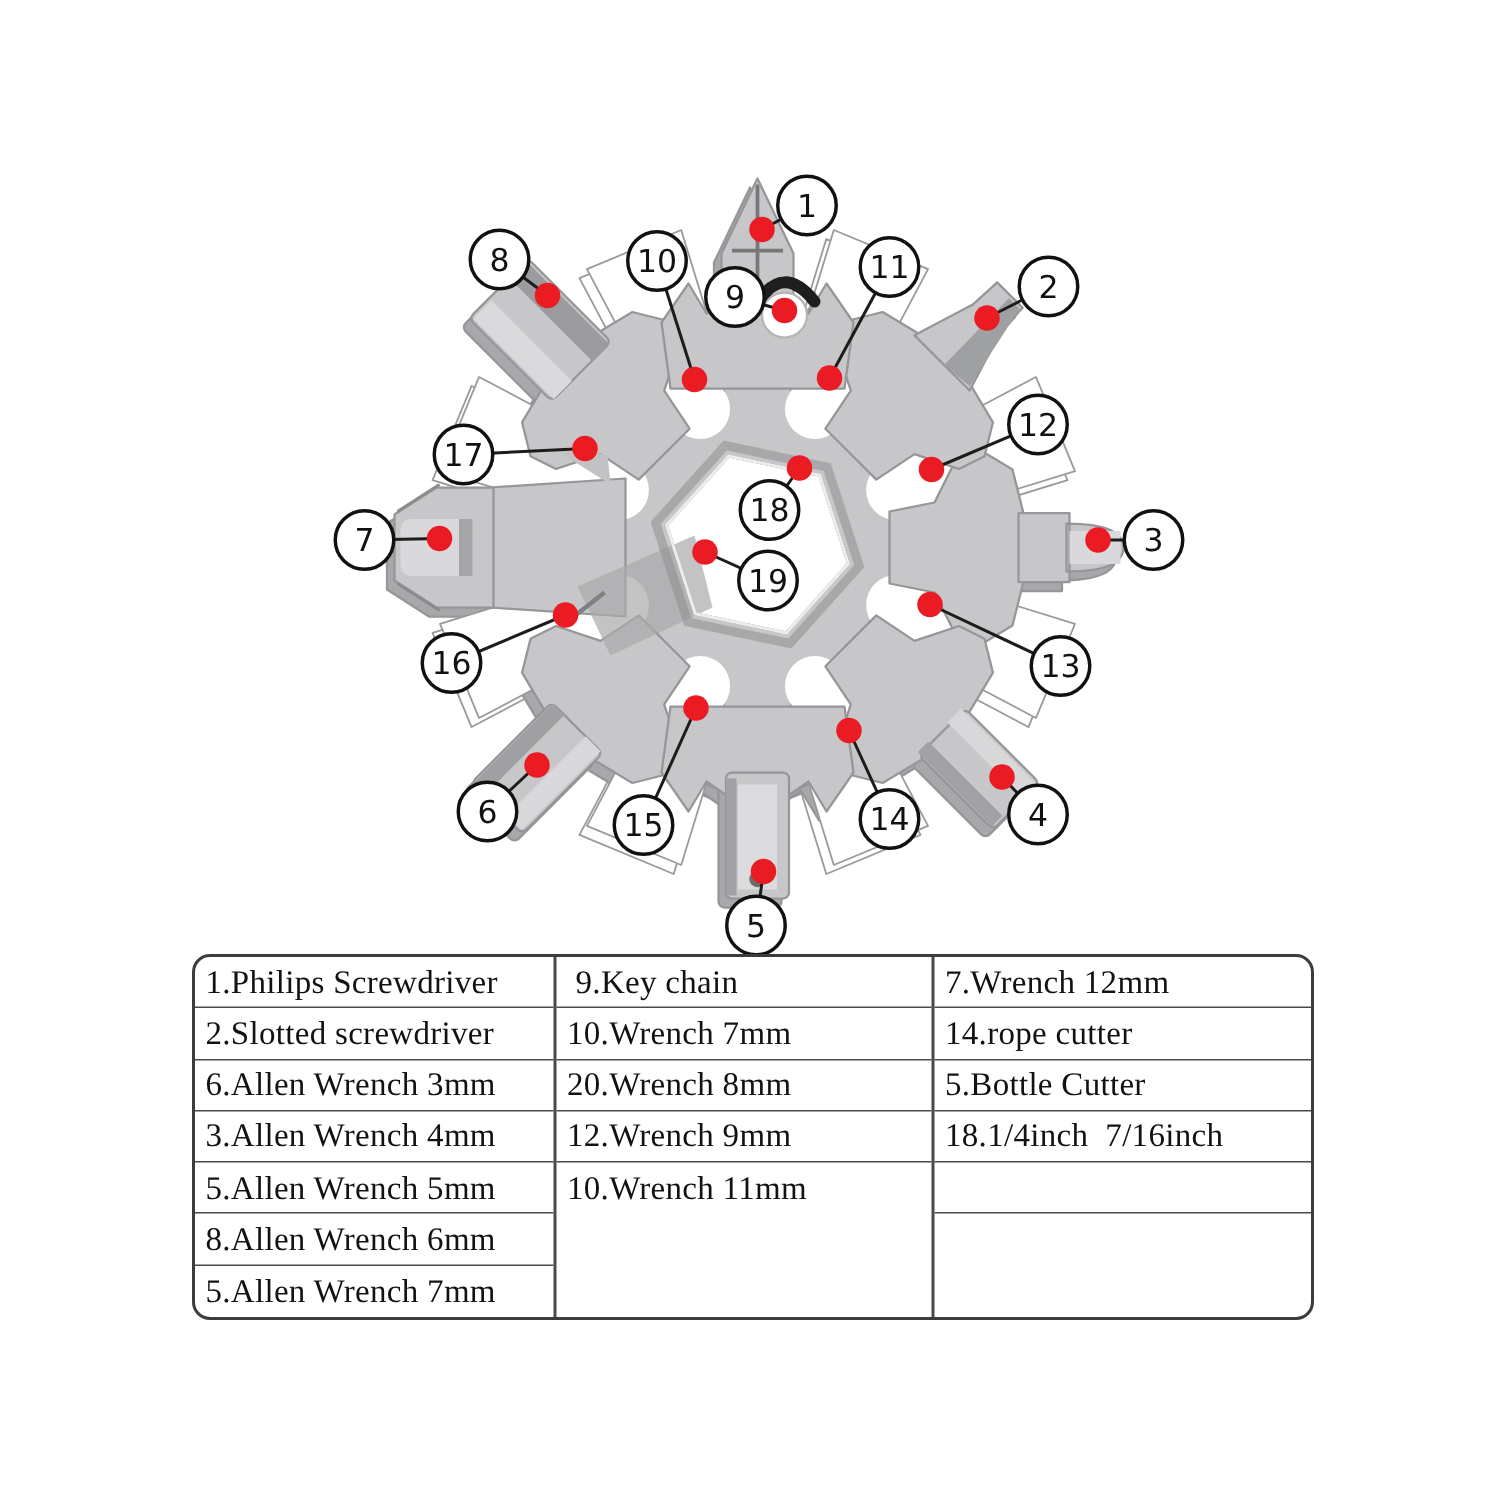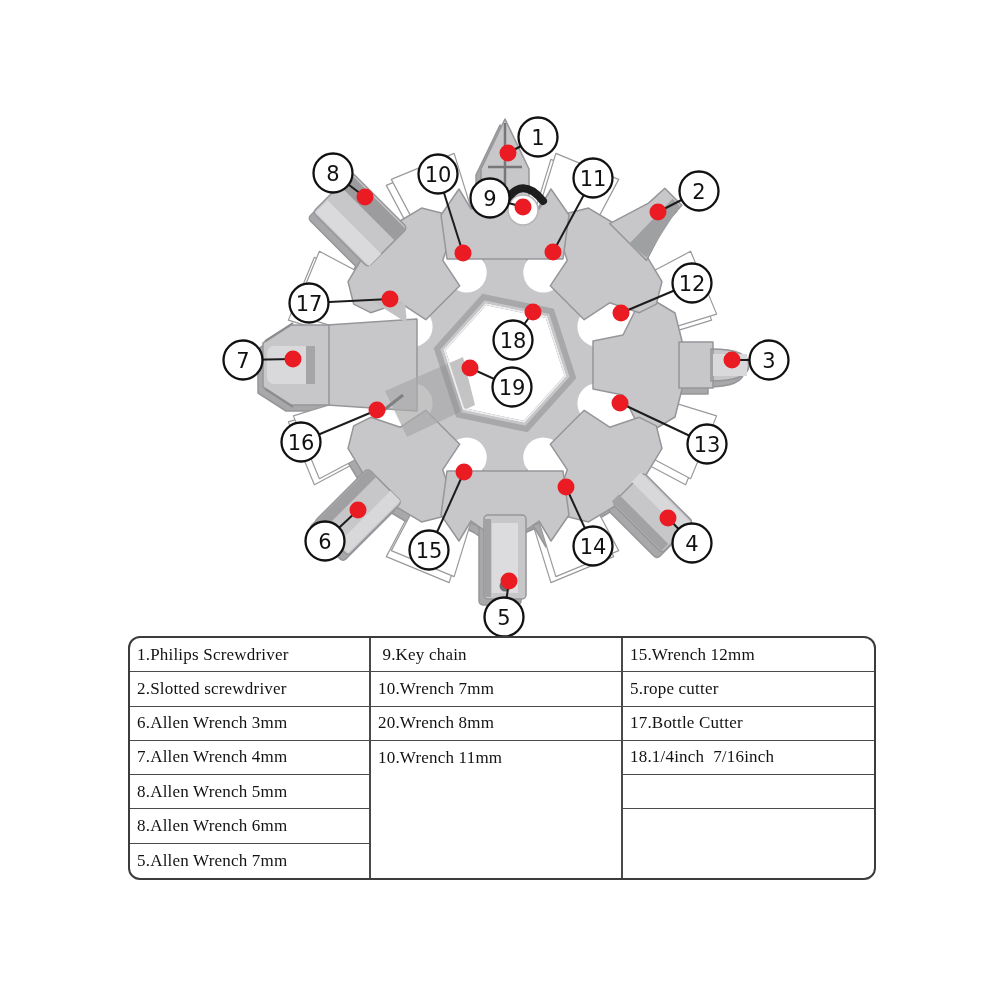--- a/index.html
+++ b/index.html
@@ -7,21 +7,21 @@
           font-family:"Liberation Sans",sans-serif;}
   .diagram-svg{position:absolute;left:0;top:0;}
   .callout-num{font:400 21px "DejaVu Sans",sans-serif;fill:#111;}
   
   .legend{position:absolute;left:128px;top:636px;width:744px;height:240px;
           border:2.4px solid #3c3c3c;border-radius:12px;overflow:hidden;background:#fff;
           display:grid;grid-template-columns:241px 252px 1fr;}
   .legend-col{display:grid;grid-template-rows:repeat(7,1fr);border-right:2px solid #4a4a4a;}
   .legend-col:last-child{border-right:none;}
   .legend-cell{border-bottom:1.6px solid #4a4a4a;display:flex;align-items:center;
-               padding-left:7px;font-family:"Liberation Serif",serif;font-size:17px;
+               padding-left:7px;font-family:"Liberation Serif",serif;font-size:22px;
                color:#121212;white-space:pre;letter-spacing:.2px;}
   .legend-cell:last-child{border-bottom:none;}
 </style>
 </head>
 <body>
 
 <div class="canvas">
 
   <svg class="diagram-svg" width="1000" height="1000" viewBox="0 0 1000 1000">
     <defs>
@@ -240,33 +240,34 @@
           <text x="512" y="387" text-anchor="middle" dy="0.36em" class="callout-num">19</text>
         </g>
       </g>
   </svg>
 
   <div class="legend" id="legend">
       <div class="legend-col">
         <div class="legend-cell">1.Philips Screwdriver</div>
         <div class="legend-cell">2.Slotted screwdriver</div>
         <div class="legend-cell">6.Allen Wrench 3mm</div>
-        <div class="legend-cell">7.Allen Wrench 4mm</div>
-        <div class="legend-cell">8.Allen Wrench 5mm</div>
+        <div class="legend-cell">3.Allen Wrench 4mm</div>
+        <div class="legend-cell">5.Allen Wrench 5mm</div>
         <div class="legend-cell">8.Allen Wrench 6mm</div>
         <div class="legend-cell">5.Allen Wrench 7mm</div>
       </div>
       <div class="legend-col">
         <div class="legend-cell">&nbsp;9.Key chain</div>
         <div class="legend-cell">10.Wrench 7mm</div>
         <div class="legend-cell">20.Wrench 8mm</div>
+        <div class="legend-cell">12.Wrench 9mm</div>
         <div class="legend-cell">10.Wrench 11mm</div>
       </div>
       <div class="legend-col">
-        <div class="legend-cell">15.Wrench 12mm</div>
-        <div class="legend-cell">5.rope cutter</div>
-        <div class="legend-cell">17.Bottle Cutter</div>
+        <div class="legend-cell">7.Wrench 12mm</div>
+        <div class="legend-cell">14.rope cutter</div>
+        <div class="legend-cell">5.Bottle Cutter</div>
         <div class="legend-cell">18.1/4inch&nbsp; 7/16inch</div>
         <div class="legend-cell"></div>
         <div class="legend-cell"></div>
       </div>
     </div>
 </div>
 
 </body></html>

